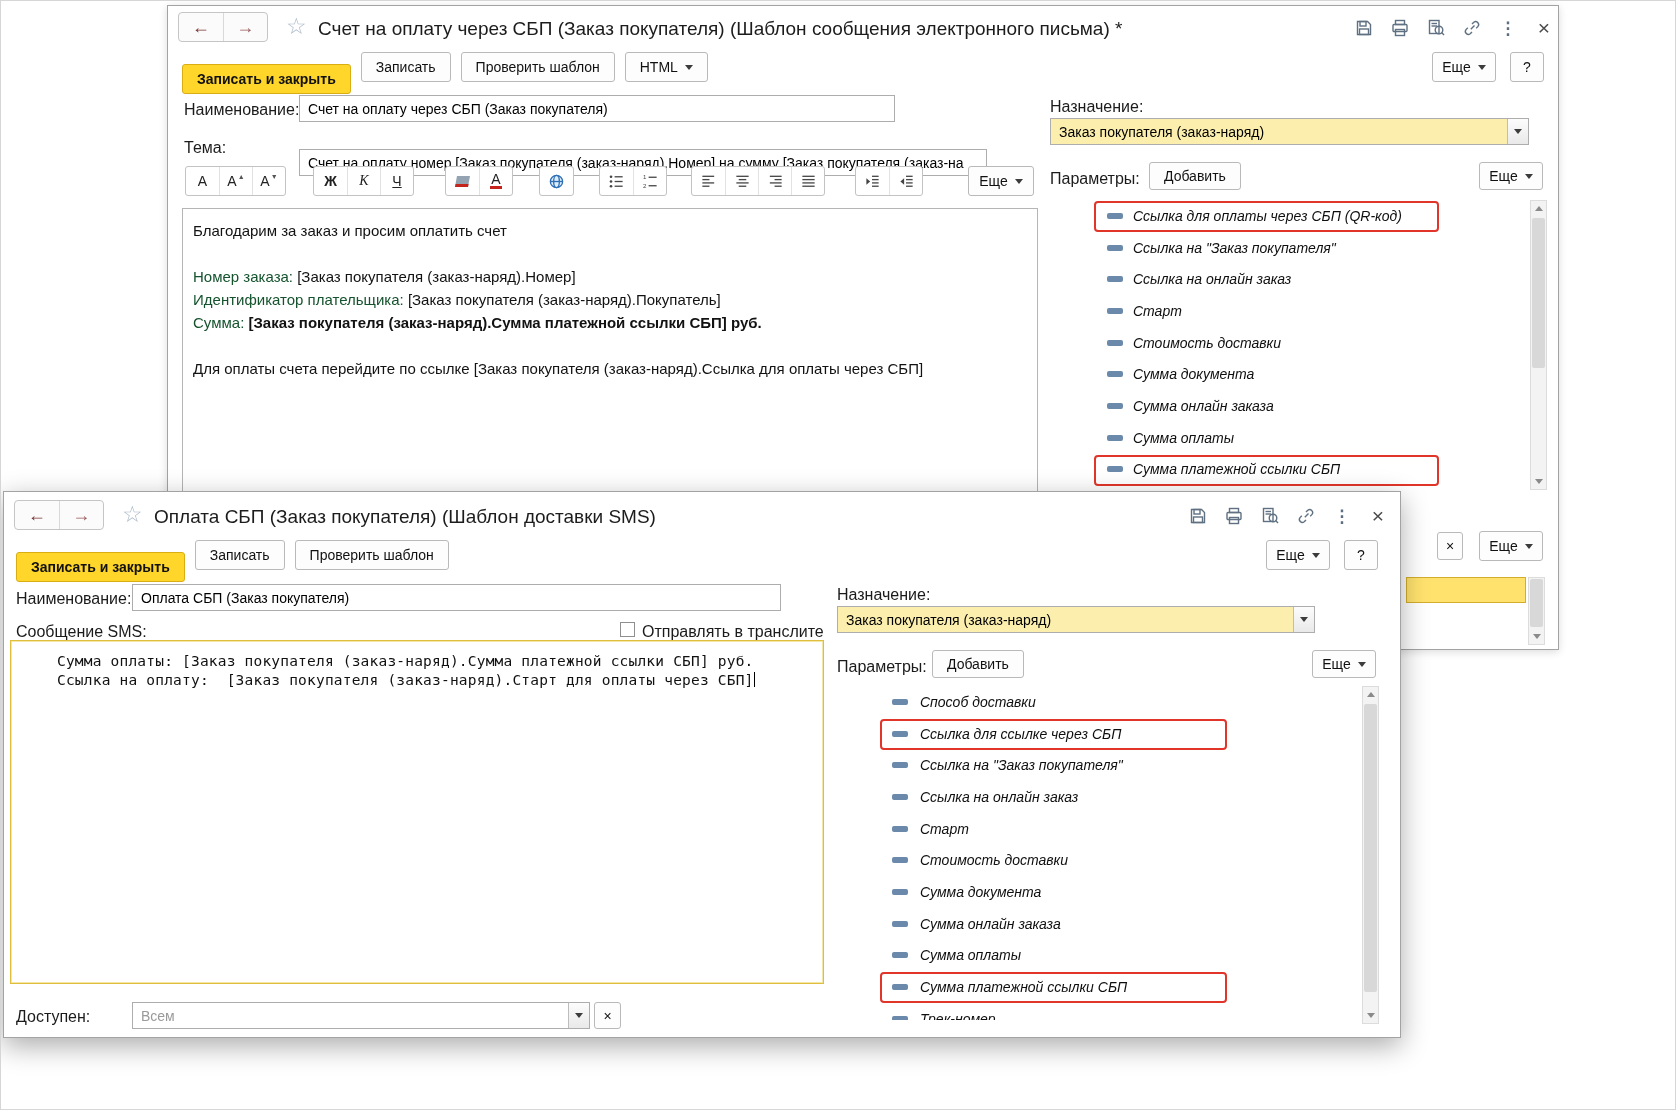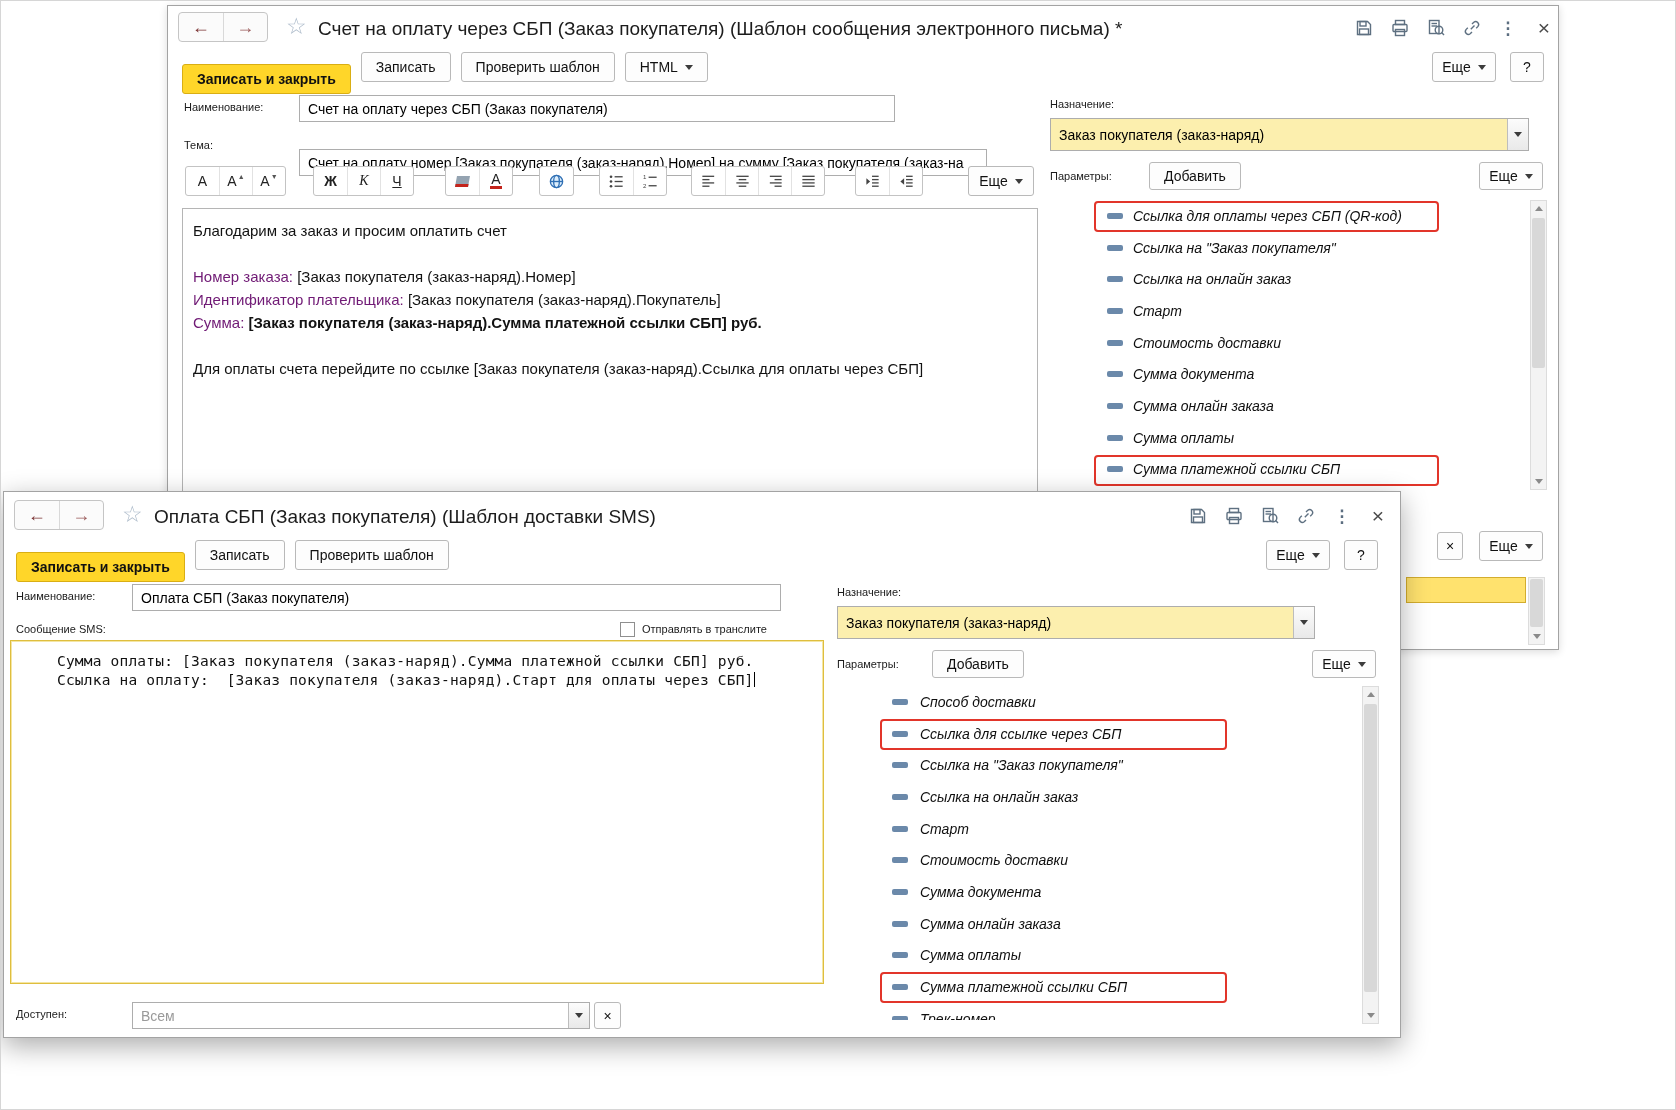--- a/index.html
+++ b/index.html
@@ -24,38 +24,38 @@
   .kebab { font-size:17px; font-weight:bold; }
   .closex { font-size:21px; color:#4a4a4a; }
 
   .btn { position:relative; display:inline-flex; align-items:center; justify-content:center; height:30px; padding:0 14px;
          background:#fdfdfd; border:1px solid #b9b9b9; border-radius:3px; font-size:14px; color:#111; cursor:pointer; font-family:inherit; white-space:nowrap; }
   .btn-yellow { background:#ffd629; border-color:#d9ae14; font-weight:bold;margin-top:12px; }
   .btnrow { position:absolute; display:flex; gap:10px; }
   .absbtn { position:absolute; }
   .dd-tri { width:0; height:0; border-left:4px solid transparent; border-right:4px solid transparent; border-top:5px solid #3c3c3c; margin-left:7px; }
 
-  .fld-label { position:absolute; font-size:11px; color:#1b1b1b; white-space:nowrap; }
+  .fld-label { position:absolute; font-size:16px; color:#1b1b1b; white-space:nowrap; }
   .input { position:absolute; height:27px; border:1px solid #adadad; background:#fff; font-size:14px; display:flex; align-items:center; padding:0 8px; white-space:nowrap; overflow:hidden; }
-  .combo { position:absolute; height:33px; border:1px solid #adadad; display:flex; align-items:stretch; background:#fcefae; }
+  .combo { position:absolute; height:27px; border:1px solid #adadad; display:flex; align-items:stretch; background:#fcefae; }
   .combo .val { flex:1; display:flex; align-items:center; padding:0 8px; font-size:14px; white-space:nowrap; overflow:hidden; }
   .ddbtn { width:21px; border-left:1px solid #bdbdbd; background:linear-gradient(#fcfcfc,#e9e9e9); display:flex; align-items:center; justify-content:center; cursor:pointer; align-self:stretch; }
 
   .fmt-group { position:absolute; top:160px; height:30px; display:flex; border:1px solid #c3c3c3; border-radius:3px; background:#fff; }
   .fmt-btn { width:33px; border:none; background:transparent; display:flex; align-items:center; justify-content:center; cursor:pointer; font-size:14px; color:#222; font-family:inherit; }
   .fmt-btn + .fmt-btn { border-left:1px solid #e2e2e2; }
   .fmt-btn svg { width:17px; height:17px; stroke:#474747; stroke-width:1.4; fill:none; }
   .mini { font-size:7px; color:#555; margin:-9px 0 0 1px; }
   .hl-swatch { width:13px; height:11px; background:#94a3b1; border-bottom:3px solid #c3241c; transform:skewX(-10deg); }
   .acolor { border-bottom:3px solid #c3241c; line-height:13px; padding:0 1px; }
 
   .editor { position:absolute; border:1px solid #b5b5b5; background:#fff; font-size:15px; line-height:23px; color:#121212; padding:10px; cursor:text; }
   .bline { min-height:23px; }
   .bsp { height:23px; }
-  .gray { color:#701a75; }
+  .gray { color:#14532d; }
   .b { font-weight:bold; }
 
   .params-list { position:absolute; display:flex; flex-direction:column; overflow:hidden;font-style:italic; }
   .param-row { flex:0 0 31.7px; display:flex; align-items:center; position:relative; cursor:pointer; }
   .dash-icon { position:absolute; width:16px; height:6px; border-radius:2px; background:#6b89aa; }
   #email-win .dash-icon { left:57px; } #sms-win .dash-icon { left:55px; }
   .param-label { position:absolute; left:83px; font-size:14px; color:#0f0f0f; white-space:nowrap; }
   .param-row.hl::before { content:""; position:absolute; top:1px; height:27px; border:2px solid #e2352a; border-radius:4px; }
   #email-win .param-row.hl::before { left:44px; width:341px; }
   #sms-win .param-row.hl::before { left:43px; width:343px; }

